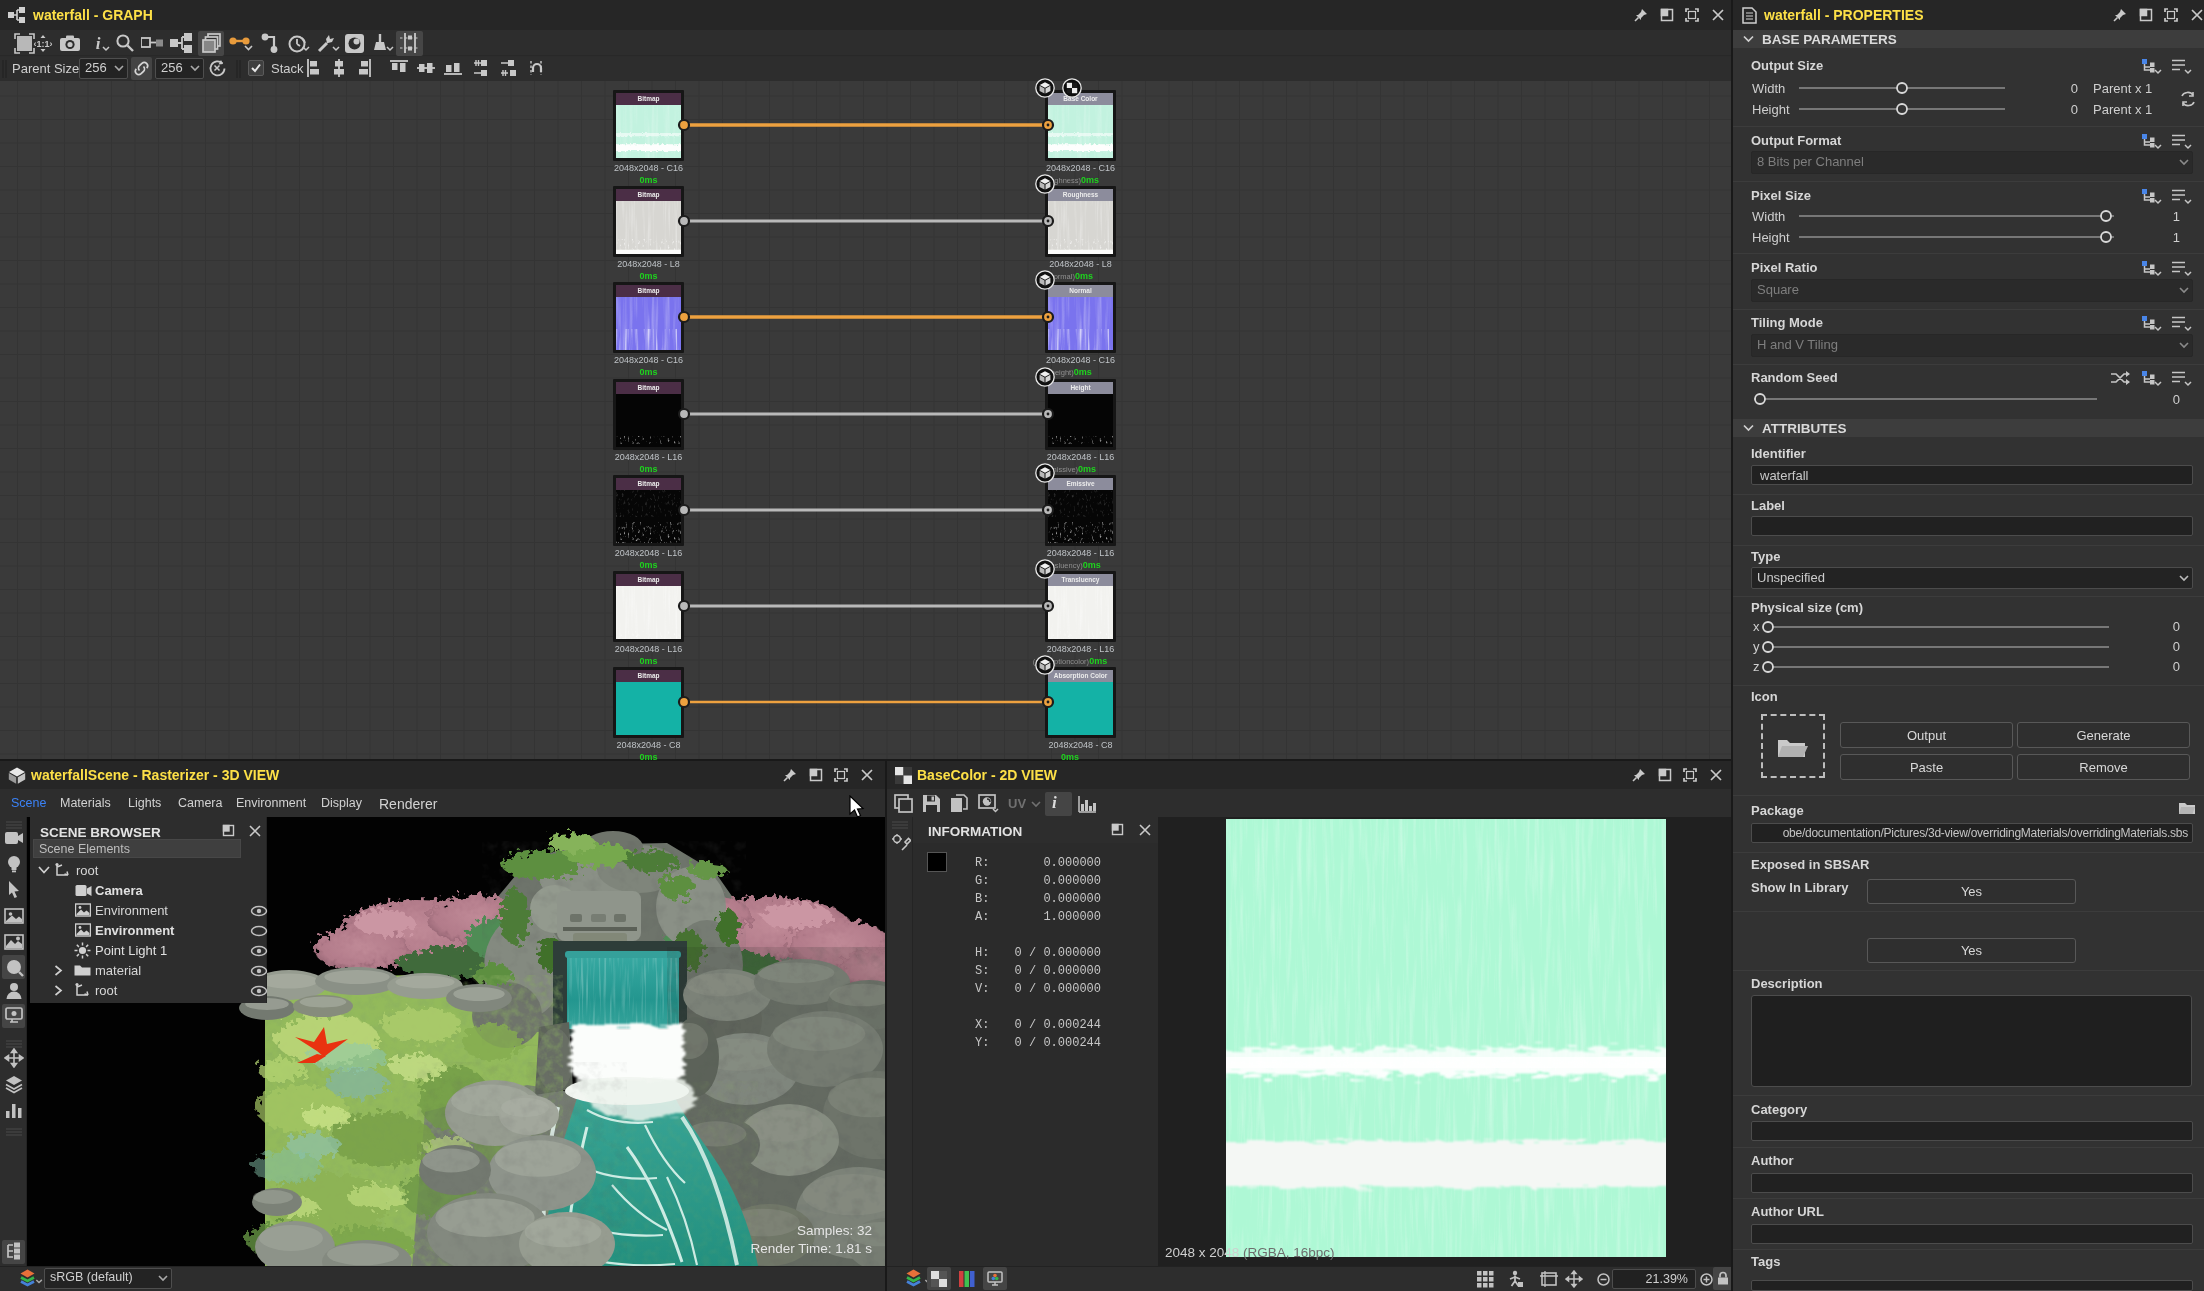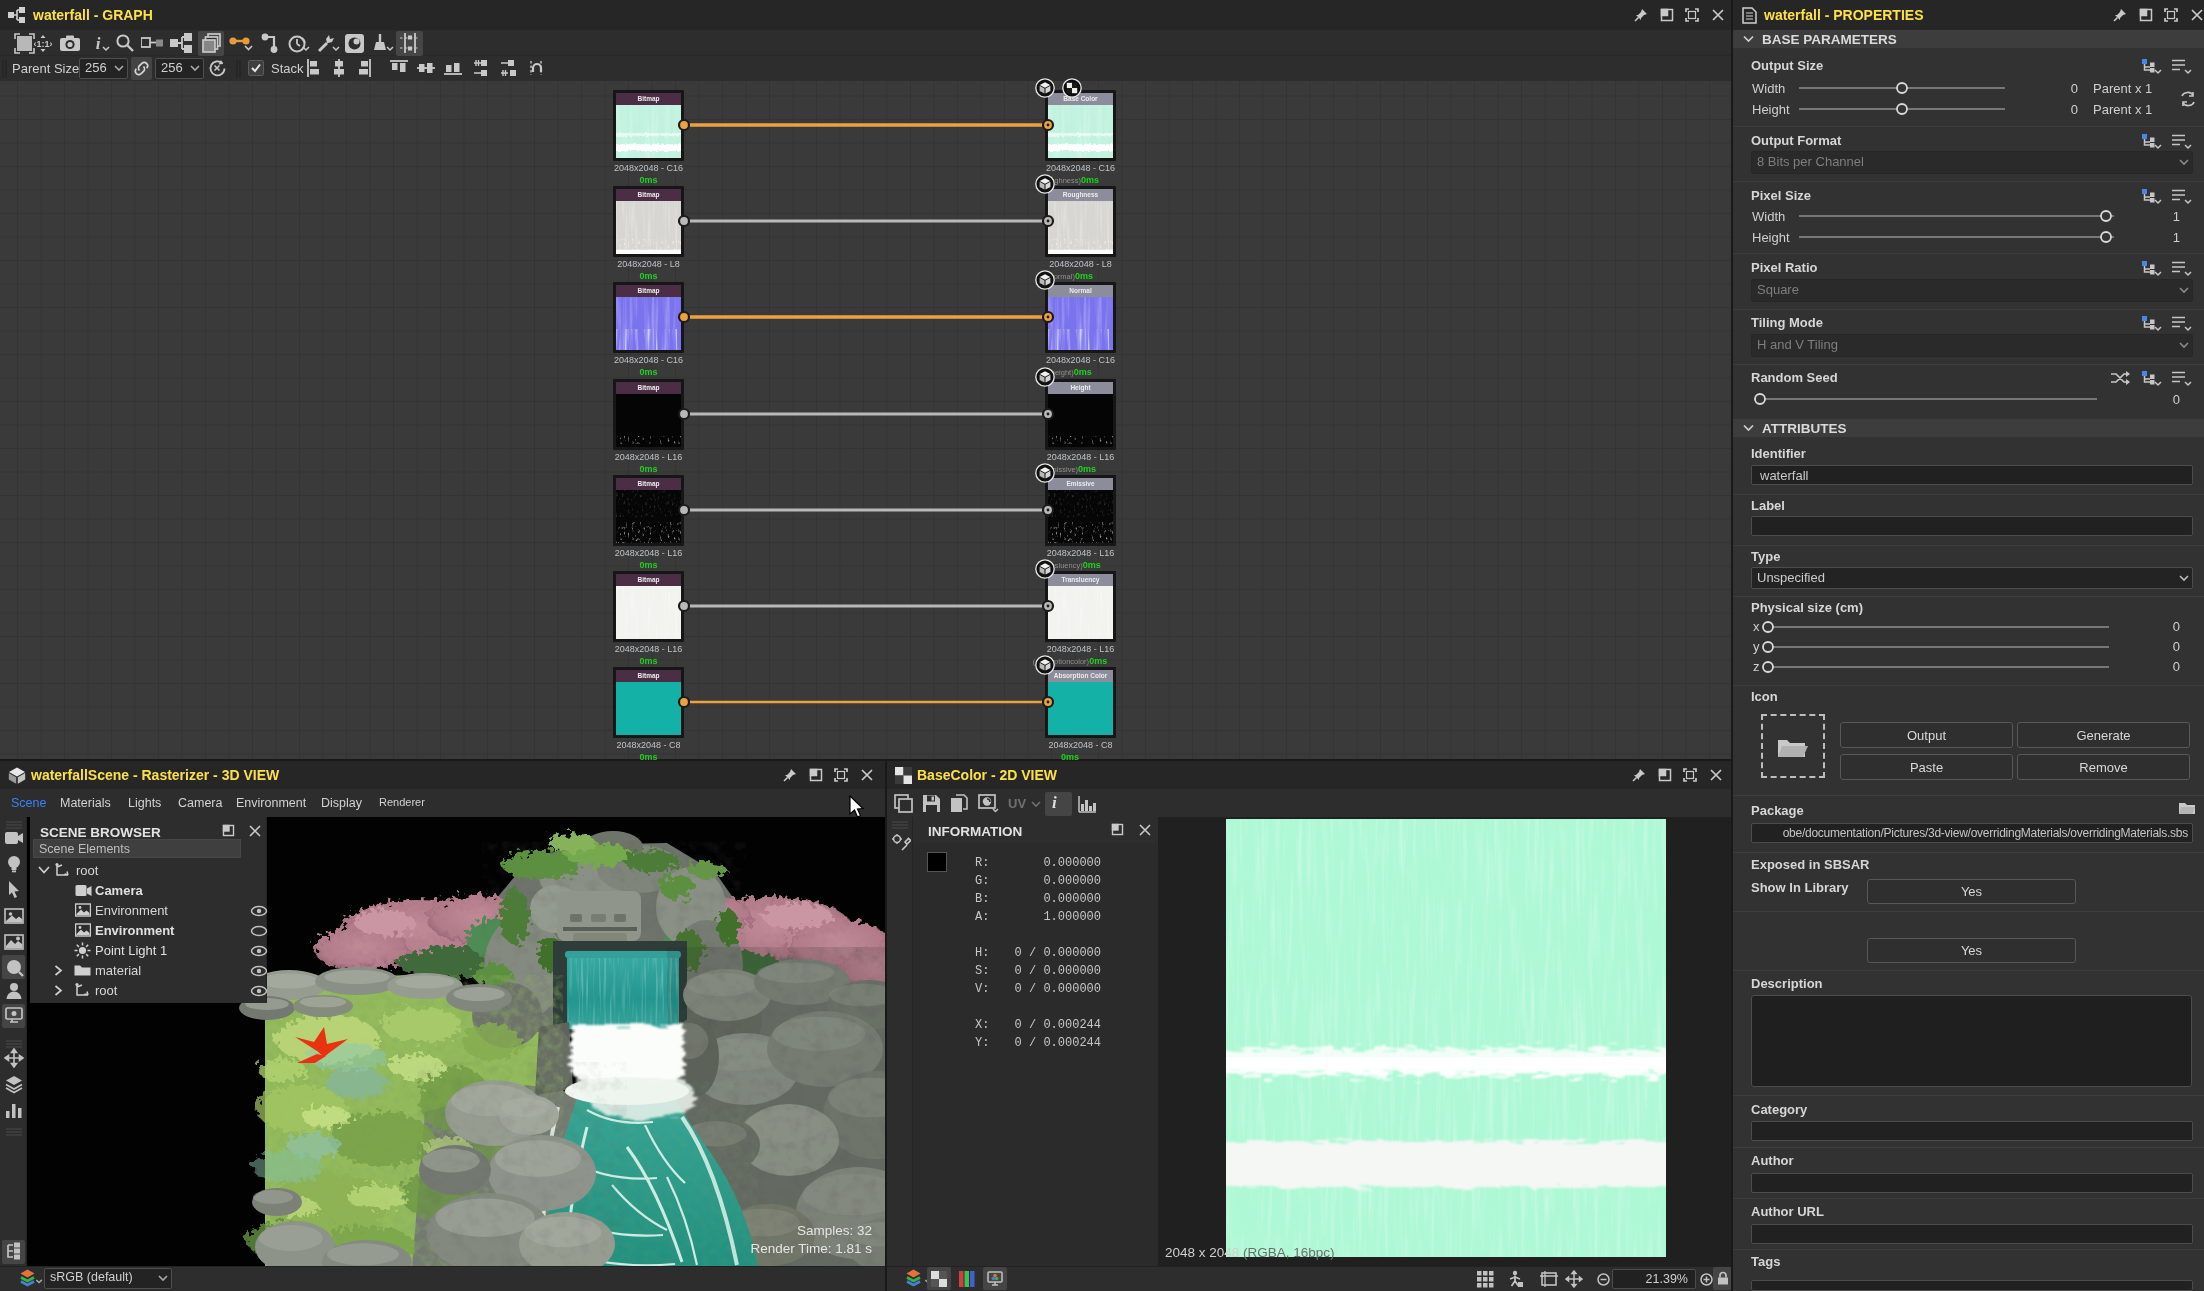--- a/index.html
+++ b/index.html
@@ -497,21 +497,21 @@
       <path d="M3 3 L13 13 M13 3 L3 13"></path>
     </g>
   </svg>
 <div class="a" style="left:0;top:789px;width:885px;height:28px;background:#2d2d2d"></div>
 <div class="a" style="left:11px;top:796px;font-size:12.5px;color:#3b82f6">Scene</div>
 <div class="a" style="left:60px;top:796px;font-size:12.5px;color:#d2d2d2">Materials</div>
 <div class="a" style="left:128px;top:796px;font-size:12.5px;color:#d2d2d2">Lights</div>
 <div class="a" style="left:178px;top:796px;font-size:12.5px;color:#d2d2d2">Camera</div>
 <div class="a" style="left:236px;top:796px;font-size:12.5px;color:#d2d2d2">Environment</div>
 <div class="a" style="left:321px;top:796px;font-size:12.5px;color:#d2d2d2">Display</div>
-<div class="a" style="left:379px;top:796px;font-size:11px;color:#d2d2d2">Renderer</div>
+<div class="a" style="left:379px;top:796px;font-size:14px;color:#d2d2d2">Renderer</div>
 <div class="a" style="left:0;top:817px;width:27px;height:474px;background:#2d2d2d;border-right:1px solid #242424"></div>
 <svg class="a" style="left:6px;top:821px" width="16" height="8" viewBox="0 0 16 8">
     <path d="M0 1 H16 M0 4 H16 M0 7 H16" stroke="#4a4a4a" stroke-width="1.2"></path>
   </svg>
 <svg class="a" style="left:4px;top:828px" width="20" height="20" viewBox="0 0 20 20">
     <rect x="1" y="4" width="13" height="12" rx="2" fill="#c2c2c2"></rect>
     <path d="M14 8 L19 5 V15 L14 12 Z" fill="#c2c2c2"></path>
   </svg>
 <svg class="a" style="left:4px;top:854px" width="20" height="20" viewBox="0 0 20 20">
     <circle cx="10" cy="8" r="6" fill="#c2c2c2"></circle>

